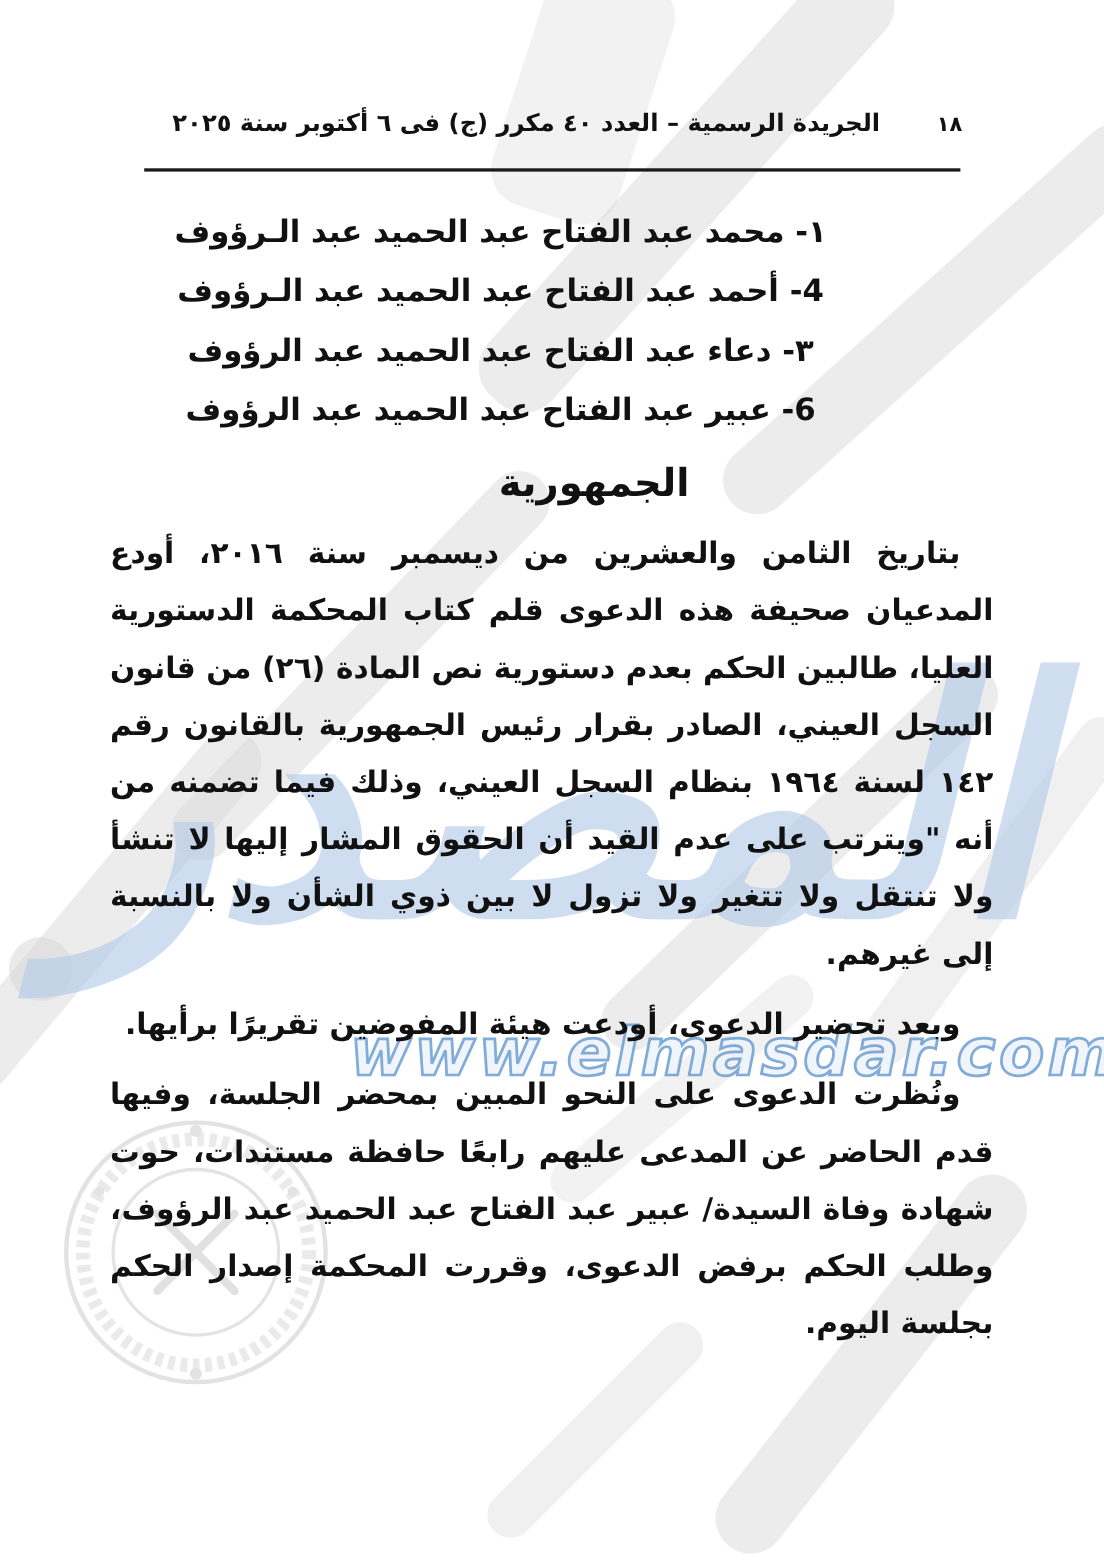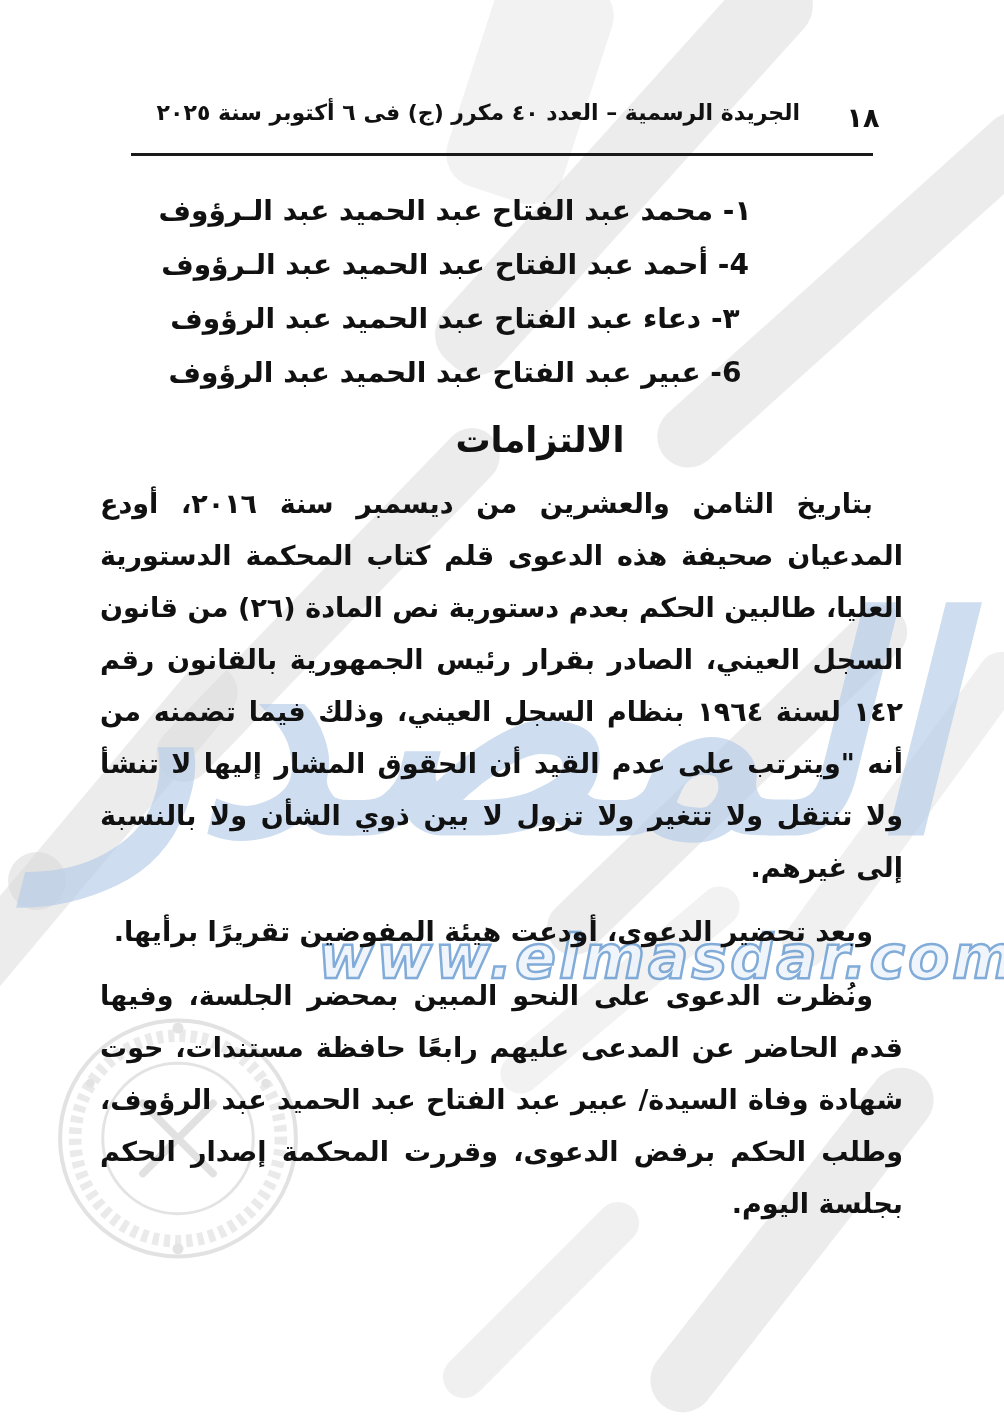--- a/index.html
+++ b/index.html
@@ -30,21 +30,21 @@
     color:#cfe0f2;
     -webkit-text-fill-color:#eef4fb;
     -webkit-text-stroke:2.5px #74a3d4;
     opacity:.9;direction:ltr;user-select:none;
   }
   .wm-seal{position:absolute;left:52px;top:1008px;opacity:.5;}
   
   .content{position:absolute;inset:0;z-index:2;}
   .page-number{
     position:absolute;top:102px;left:838px;width:50px;
-    font-size:27px;font-weight:bold;text-align:center;
+    font-size:19px;font-weight:bold;text-align:center;
   }
   .header-title{
     position:absolute;top:100px;right:204px;
     font-size:22px;font-weight:bold;white-space:nowrap;
     direction:rtl;
   }
   .header-rule{
     position:absolute;top:153px;left:131px;width:742px;height:3px;
     background:#1a1a1a;
   }
@@ -113,21 +113,21 @@
 
     <div class="header-rule"></div>
 
     <div class="plaintiffs">
       <div class="item">١- محمد عبد الفتاح عبد الحميد عبد الـرؤوف</div>
       <div class="item">4- أحمد عبد الفتاح عبد الحميد عبد الـرؤوف</div>
       <div class="item">٣- دعاء عبد الفتاح عبد الحميد عبد الرؤوف</div>
       <div class="item">6- عبير عبد الفتاح عبد الحميد عبد الرؤوف</div>
     </div>
 
-    <div class="section-heading">الالتزامات</div>
+    <div class="section-heading">الجمهورية</div>
 
     <div class="body-text">
       <p>بتاريخ الثامن والعشرين من ديسمبر سنة ٢٠١٦، أودع المدعيان صحيفة هذه الدعوى قلم كتاب المحكمة الدستورية العليا، طالبين الحكم بعدم دستورية نص المادة (٢٦) من قانون السجل العيني، الصادر بقرار رئيس الجمهورية بالقانون رقم ١٤٢ لسنة ١٩٦٤ بنظام السجل العيني، وذلك فيما تضمنه من أنه "ويترتب على عدم القيد أن الحقوق المشار إليها لا تنشأ ولا تنتقل ولا تتغير ولا تزول لا بين ذوي الشأن ولا بالنسبة إلى غيرهم.</p>
       <p>وبعد تحضير الدعوى، أودعت هيئة المفوضين تقريرًا برأيها.</p>
       <p>ونُظرت الدعوى على النحو المبين بمحضر الجلسة، وفيها قدم الحاضر عن المدعى عليهم رابعًا حافظة مستندات، حوت شهادة وفاة السيدة/ عبير عبد الفتاح عبد الحميد عبد الرؤوف، وطلب الحكم برفض الدعوى، وقررت المحكمة إصدار الحكم بجلسة اليوم.</p>
     </div>
 
   </div>
 </div>
 

